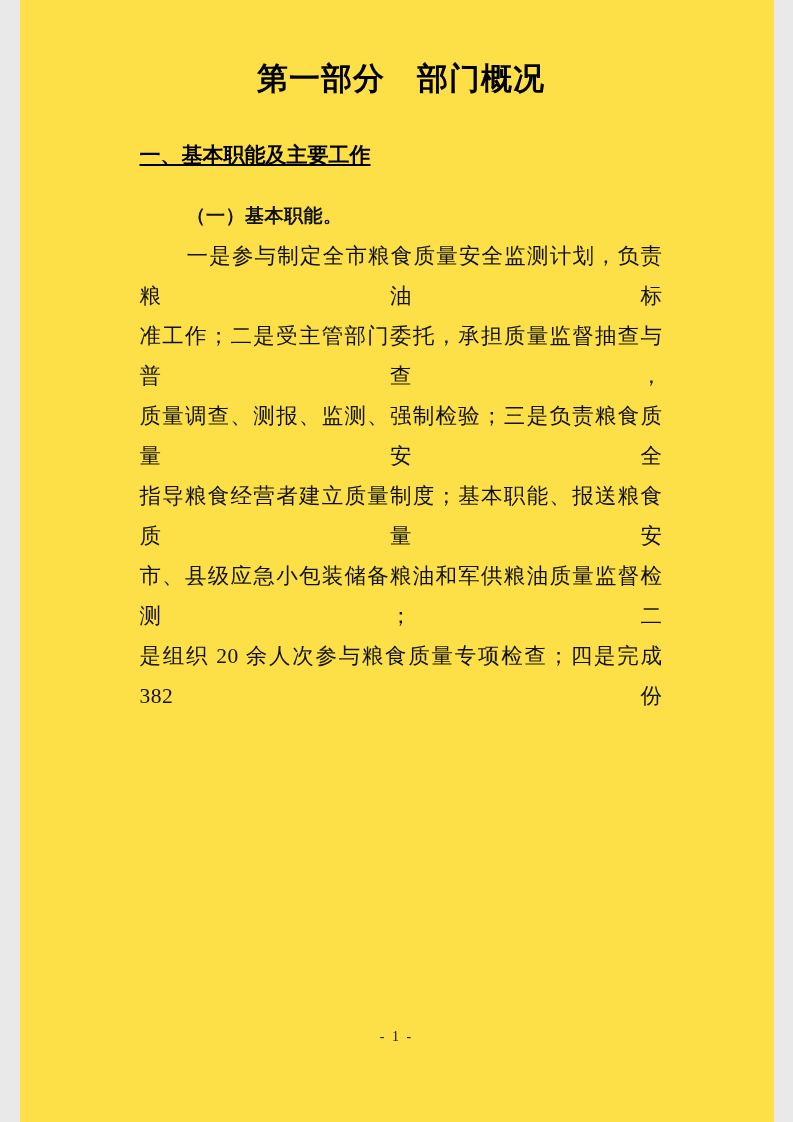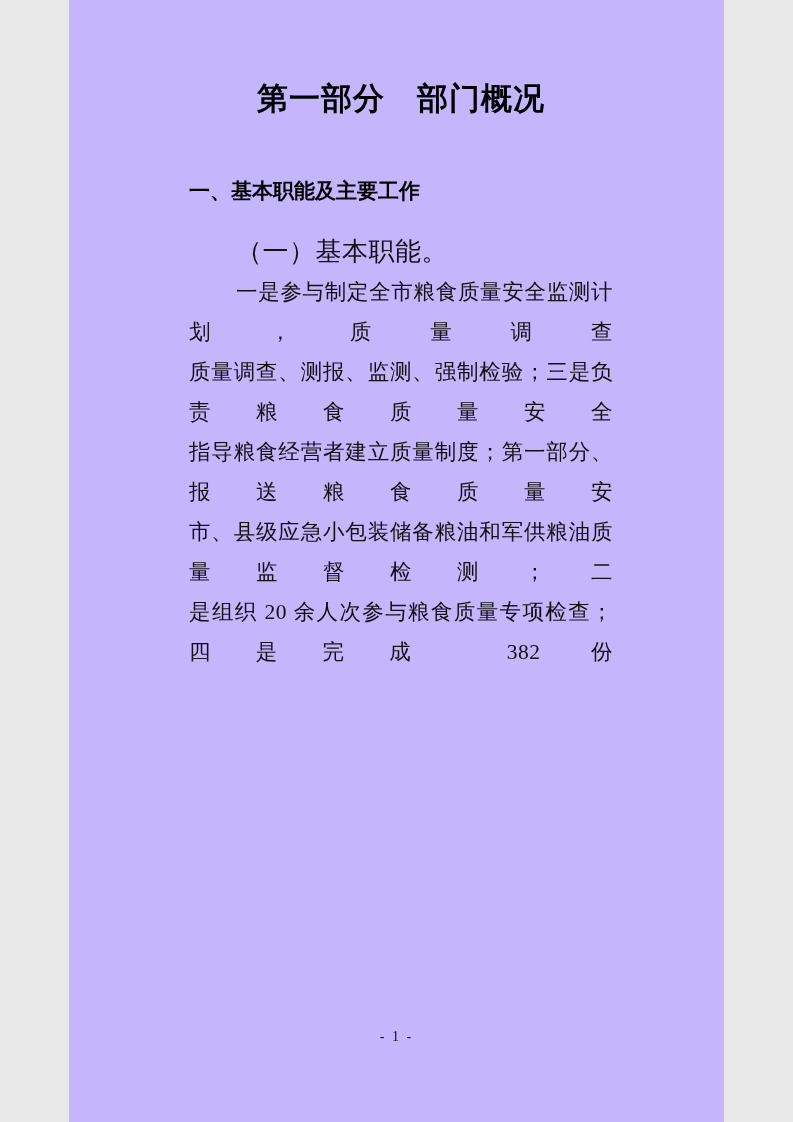--- a/index.html
+++ b/index.html
@@ -2,52 +2,54 @@
 <html><head>
 <meta charset="utf-8">
 <style>
   html, body {
     margin: 0;
     padding: 0;
     background: #e9e9e9;
   }
   .page {
     position: relative;
-    width: 655px;
+    width: 754px;
     height: 1122px;
     margin: 0 auto;
-    background: #c4b5fd;
+    background: #fde047;
     box-sizing: border-box;
-    padding: 76px 111px 0 120px;
+    padding: 56px 111px 0 120px;
     color: #111111;
     font-family: "Liberation Serif", "DejaVu Serif", serif;
     overflow: hidden;
   }
   .doc-title {
     font-family: "Liberation Sans", "DejaVu Sans", sans-serif;
     font-weight: bold;
     font-size: 31px;
     line-height: 46px;
     text-align: center;
     letter-spacing: 1px;
     color: #000000;
   }
   .sec-heading {
     font-family: "Liberation Sans", "DejaVu Sans", sans-serif;
     font-weight: bold;
     font-size: 21px;
     line-height: 30px;
-    margin-top: 54px;
+    margin-top: 38px;
     color: #000000;
+    text-decoration: underline;
   }
   .sub-heading {
-    font-size: 26px;
+    font-size: 19px;
     line-height: 40px;
     text-indent: 47px;
     letter-spacing: 0.5px;
+    font-weight: bold;
   }
   .sub-heading-1 { margin-top: 26px; }
   .sub-heading-2 { margin-top: 16px; }
   .para { margin: 0; }
   .line {
     font-size: 21.5px;
     line-height: 40px;
     letter-spacing: 0.5px;
     text-align: justify;
     text-align-last: justify;
@@ -74,23 +76,24 @@
 
 <div class="page">
 
   <div class="doc-title">第一部分　部门概况</div>
 
   <div class="sec-heading">一、基本职能及主要工作</div>
 
   <div class="sub-heading sub-heading-1">（一）基本职能。</div>
 
   <div class="para">
-    <div class="line first">一是参与制定全市粮食质量安全监测计划，质量调查</div>
+    <div class="line first">一是参与制定全市粮食质量安全监测计划，负责粮油标</div>
+    <div class="line">准工作；二是受主管部门委托，承担质量监督抽查与普查，</div>
     <div class="line">质量调查、测报、监测、强制检验；三是负责粮食质量安全</div>
-    <div class="line">指导粮食经营者建立质量制度；第一部分、报送粮食质量安</div>
+    <div class="line">指导粮食经营者建立质量制度；基本职能、报送粮食质量安</div>
   </div>
 
 
   <div class="para">
     <div class="line">市、县级应急小包装储备粮油和军供粮油质量监督检测；二</div>
     <div class="line">是组织 20 余人次参与粮食质量专项检查；四是完成 382 份</div>
 
   </div>
 
   <div class="page-number">- 1 -</div>

